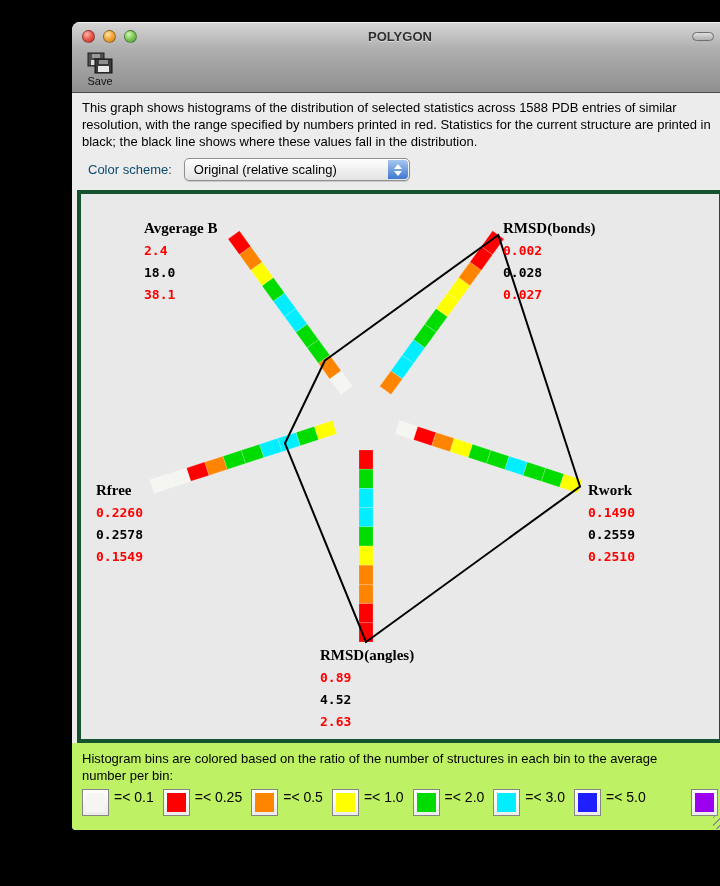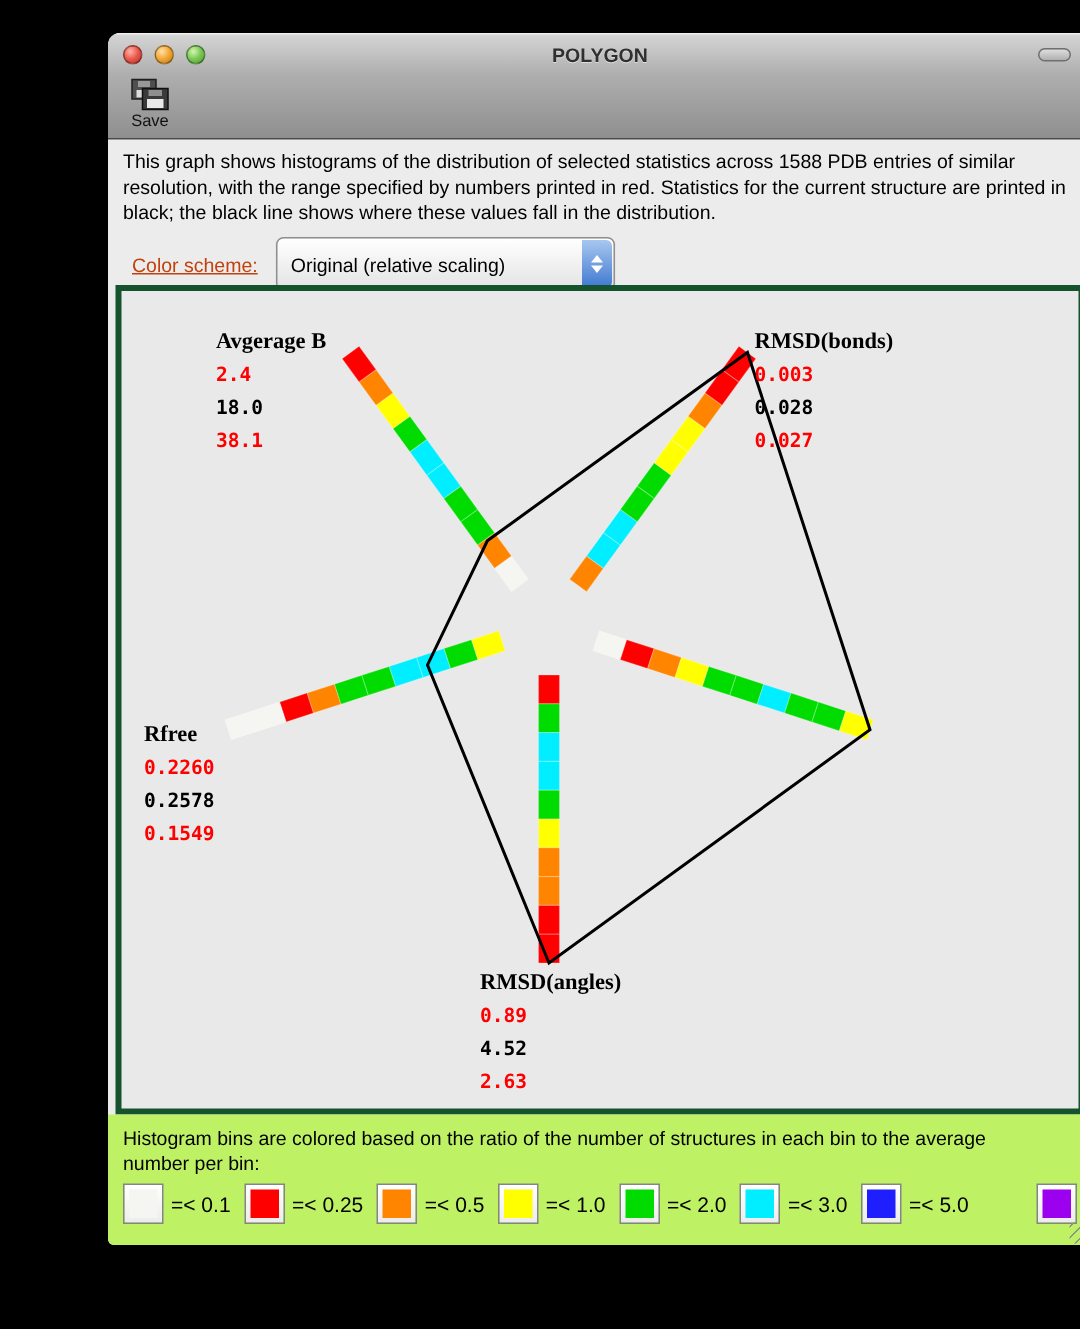--- a/index.html
+++ b/index.html
@@ -27,22 +27,22 @@
              background:linear-gradient(#aeaeae,#8f8f8f); border-bottom:1px solid #4a4a4a; }
   .save-btn { position:absolute; left:10px; top:2px; width:36px; height:39px;
               display:flex; flex-direction:column; align-items:center; cursor:default; }
   .save-btn svg { display:block; }
   .save-btn .lbl { font-size:11px; color:#111; margin-top:1px; }
 
   
   .desc { position:absolute; top:77px; left:10px; width:640px; font-size:13px;
           line-height:17px; color:#000; }
   .scheme-row { position:absolute; top:136px; left:16px; display:flex; align-items:center; }
-  .scheme-row label { font-size:13px; color:#c2410c; margin-right:12px;text-decoration:underline; }
-  .popup { position:relative; width:226px; height:36px; border:1px solid #8f8f8f; border-radius:5px;
+  .scheme-row label { font-size:13px; color:#0c4a6e; margin-right:12px; }
+  .popup { position:relative; width:226px; height:23px; border:1px solid #8f8f8f; border-radius:5px;
            background:linear-gradient(#ffffff,#e3e3e3); box-shadow:0 1px 1px rgba(0,0,0,.15);
            font-size:13px; display:flex; align-items:center; padding-left:9px; }
   .popup .stepper { position:absolute; right:1px; top:1px; bottom:1px; width:20px;
            border-radius:0 4px 4px 0; background:linear-gradient(#a8c7ef,#3f78d0);
            display:flex; flex-direction:column; align-items:center; justify-content:center; gap:2px; }
   .tri-up { width:0; height:0; border-left:4px solid transparent; border-right:4px solid transparent;
             border-bottom:5px solid #fff; }
   .tri-dn { width:0; height:0; border-left:4px solid transparent; border-right:4px solid transparent;
             border-top:5px solid #fff; }
 
@@ -62,21 +62,21 @@
   .pos-rwork  { left:507px; top:288px; }
   .pos-angles { left:239px; top:453px; }
   .pos-rfree  { left:15px;  top:288px; }
 
   
   .footer { position:absolute; top:721px; left:0; width:656px; height:87px; background:#bef264; }
   .footer-text { position:absolute; left:10px; top:7px; width:620px; font-size:13px;
                  line-height:17px; color:#000; }
   .legend-row { position:absolute; left:10px; top:46px; width:636px; display:flex;
                 align-items:center; gap:9px; }
-  .legend-item { display:flex; align-items:center; gap:5px; }
+  .legend-item { display:flex; gap:5px; }
   .legend-item:last-child { margin-left:auto; }
   .swatch { width:27px; height:27px; border:1px solid #858585; background:linear-gradient(#fff,#ececec);
             display:flex; align-items:center; justify-content:center; }
   .swatch-inner { width:19px; height:19px; display:block; }
   .legend-label { font-size:14px; color:#000; white-space:nowrap; }
   .resize-grip { position:absolute; right:1px; bottom:1px; width:14px; height:14px;
                  background:repeating-linear-gradient(-45deg, transparent 0 2px, #8f8f8f 2px 3px, transparent 3px 5px); }
 </style>
 </head>
 <body>
@@ -189,23 +189,29 @@
         </svg>
 
       <div class="stat-block pos-avgb">
         <div class="stat-name">Avgerage B</div>
         <div class="stat-val red">2.4</div>
         <div class="stat-val black">18.0</div>
         <div class="stat-val red">38.1</div>
       </div>
       <div class="stat-block pos-bonds">
         <div class="stat-name">RMSD(bonds)</div>
-        <div class="stat-val red">0.003</div>
+        <div class="stat-val red">0.002</div>
         <div class="stat-val black">0.028</div>
         <div class="stat-val red">0.027</div>
+      </div>
+      <div class="stat-block pos-rwork">
+        <div class="stat-name">Rwork</div>
+        <div class="stat-val red">0.1490</div>
+        <div class="stat-val black">0.2559</div>
+        <div class="stat-val red">0.2510</div>
       </div>
       <div class="stat-block pos-angles">
         <div class="stat-name">RMSD(angles)</div>
         <div class="stat-val red">0.89</div>
         <div class="stat-val black">4.52</div>
         <div class="stat-val red">2.63</div>
       </div>
       <div class="stat-block pos-rfree">
         <div class="stat-name">Rfree</div>
         <div class="stat-val red">0.2260</div>

